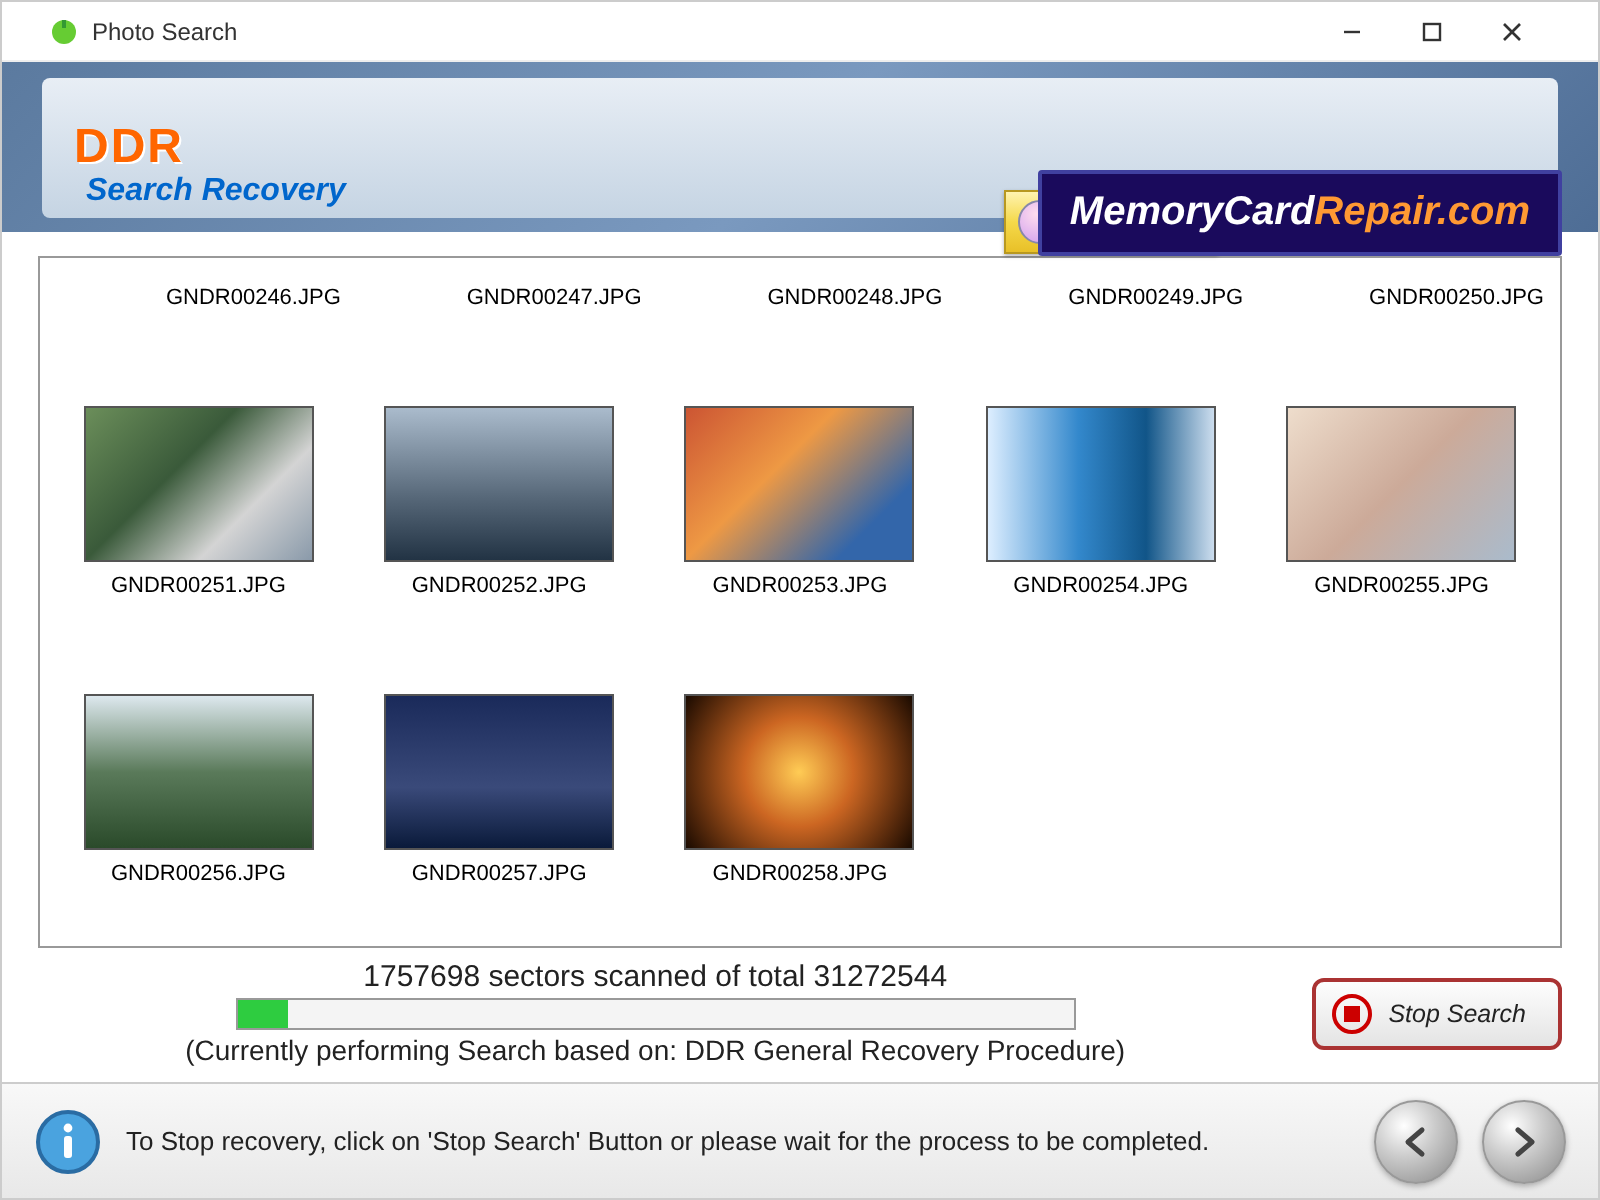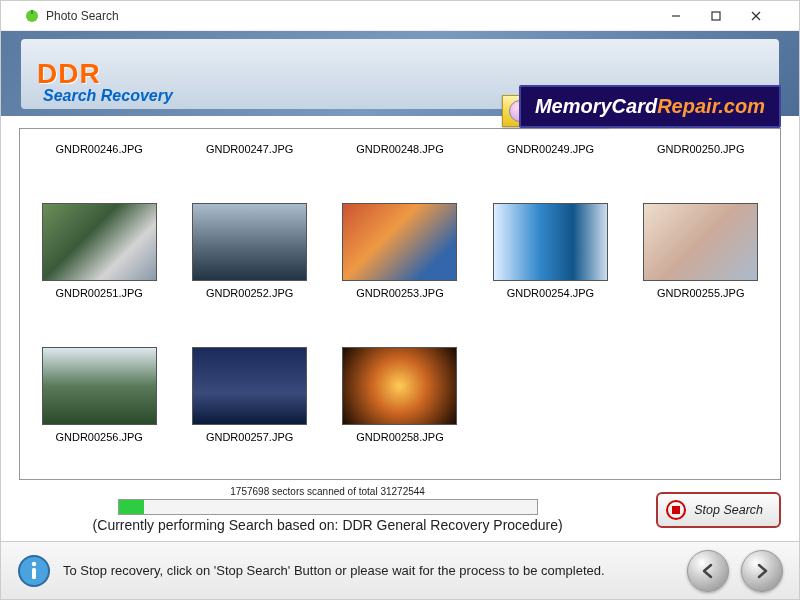--- a/index.html
+++ b/index.html
@@ -4,36 +4,36 @@
 <style>
 * { box-sizing: border-box; margin: 0; padding: 0; }
 body { font-family: "Segoe UI", Tahoma, sans-serif; font-size: 12px; background: #fff; width: 800px; height: 600px; overflow: hidden; }
 .window { width: 800px; height: 600px; border: 1px solid #ccc; display: flex; flex-direction: column; }
 .titlebar { height: 30px; background: #fff; display: flex; align-items: center; padding: 0 23px; border-bottom: 1px solid #eee; }
 .titlebar .app-icon { width: 16px; height: 16px; margin-right: 6px; }
 .titlebar .title { flex: 1; font-size: 12px; color: #333; }
 .titlebar .win-btn { width: 40px; height: 28px; display: flex; align-items: center; justify-content: center; color: #333; cursor: pointer; }
 .header { height: 85px; background: linear-gradient(135deg, #5b7a9f 0%, #7a99bf 50%, #4e6d95 100%); position: relative; display: flex; align-items: flex-start; padding: 8px 20px; }
 .header-inner { background: linear-gradient(180deg, #e8eef5 0%, #c5d4e3 100%); height: 70px; width: 100%; border-radius: 4px; display: flex; align-items: center; padding: 0 16px; position: relative; }
-.brand-ddr { font-family: Impact, sans-serif; font-size: 28px; font-weight: bold; color: #ff6600; text-shadow: 1px 1px 0 #fff; letter-spacing: 1px; }
+.brand-ddr { font-family: Impact, sans-serif; font-size: 24px; font-weight: bold; color: #ff6600; text-shadow: 1px 1px 0 #fff; letter-spacing: 1px; }
 .brand-sub { position: absolute; left: 22px; top: 48px; font-size: 16px; font-weight: bold; color: #0066cc; font-style: italic; }
 .contact-btn { position: absolute; right: 170px; top: 8px; background: linear-gradient(180deg, #fff3b0 0%, #f5d94a 50%, #e8c028 100%); border: 1px solid #b89820; border-radius: 0; padding: 4px 14px 4px 6px; display: flex; align-items: center; gap: 1px; cursor: pointer; box-shadow: 0 1px 2px rgba(0,0,0,0.3); font-size: 13px; color: #333; margin-top: 48px; }
 .contact-avatar { width: 22px; height: 22px; border-radius: 50%; background: radial-gradient(circle at 40% 30%, #fde 0%, #c9e 100%); border: 1px solid #88a; }
 .promo-badge { position: absolute; right: 18px; top: 54px; background: #1a0a5c; color: #fff; font-size: 20px; font-weight: bold; font-style: italic; padding: 8px 14px; border: 2px solid #4040a0; border-radius: 2px; }
 .promo-badge .orange { color: #ff9933; }
 .content { flex: 1; padding: 12px 18px 0 18px; display: flex; flex-direction: column; }
 .thumb-area { flex: 1; border: 1px solid #999; background: #fff; overflow-y: scroll; padding: 4px 8px 8px 8px; }
 .grid { display: grid; grid-template-columns: repeat(5, 1fr); gap: 4px 8px; }
 .cell { display: flex; flex-direction: column; align-items: center; justify-content: flex-end; height: 140px; }
-.cell.label-only { height: 22px; }
+.cell.label-only { height: 22px; align-items: flex-end; }
 .thumb { width: 115px; height: 78px; background: #888; border: 1px solid #555; display: block; }
 .cell .fname { font-size: 11px; color: #000; margin-top: 6px; text-align: center; }
 .progress-row { display: flex; align-items: center; padding: 6px 0 2px 0; gap: 20px; }
 .progress-col { flex: 1; display: flex; flex-direction: column; align-items: center; }
-.progress-text { font-size: 10px; color: #222; margin-bottom: 2px; }
+.progress-text { font-size: 15px; color: #222; margin-bottom: 2px; }
 .progress-bar { width: 420px; height: 16px; border: 1px solid #999; background: #f4f4f4; position: relative; }
 .progress-fill { height: 100%; background: #2ecc40; width: 6%; }
 .progress-sub { font-size: 14px; color: #222; margin-top: 2px; }
 .stop-btn { border: 2px solid #a33; background: linear-gradient(180deg, #fdfdfd, #e4e4e4); border-radius: 6px; padding: 6px 16px 6px 8px; display: flex; align-items: center; gap: 8px; cursor: pointer; font-size: 12.5px; color: #222; font-style: italic; }
 .stop-icon { width: 20px; height: 20px; }
 .footer { height: 58px; border-top: 1px solid #ccc; background: linear-gradient(180deg, #f8f8f8, #e8e8e8); display: flex; align-items: center; padding: 0 16px; gap: 12px; margin-top: 6px; }
 .info-icon { width: 34px; height: 34px; }
 .footer-text { flex: 1; font-size: 13px; color: #222; }
 .nav-btn { width: 42px; height: 42px; border-radius: 50%; background: radial-gradient(circle at 35% 30%, #fff 0%, #ccc 40%, #888 100%); border: 1px solid #999; display: flex; align-items: center; justify-content: center; cursor: pointer; box-shadow: 0 1px 3px rgba(0,0,0,0.3); }
 .nav-btn svg { width: 18px; height: 18px; }

